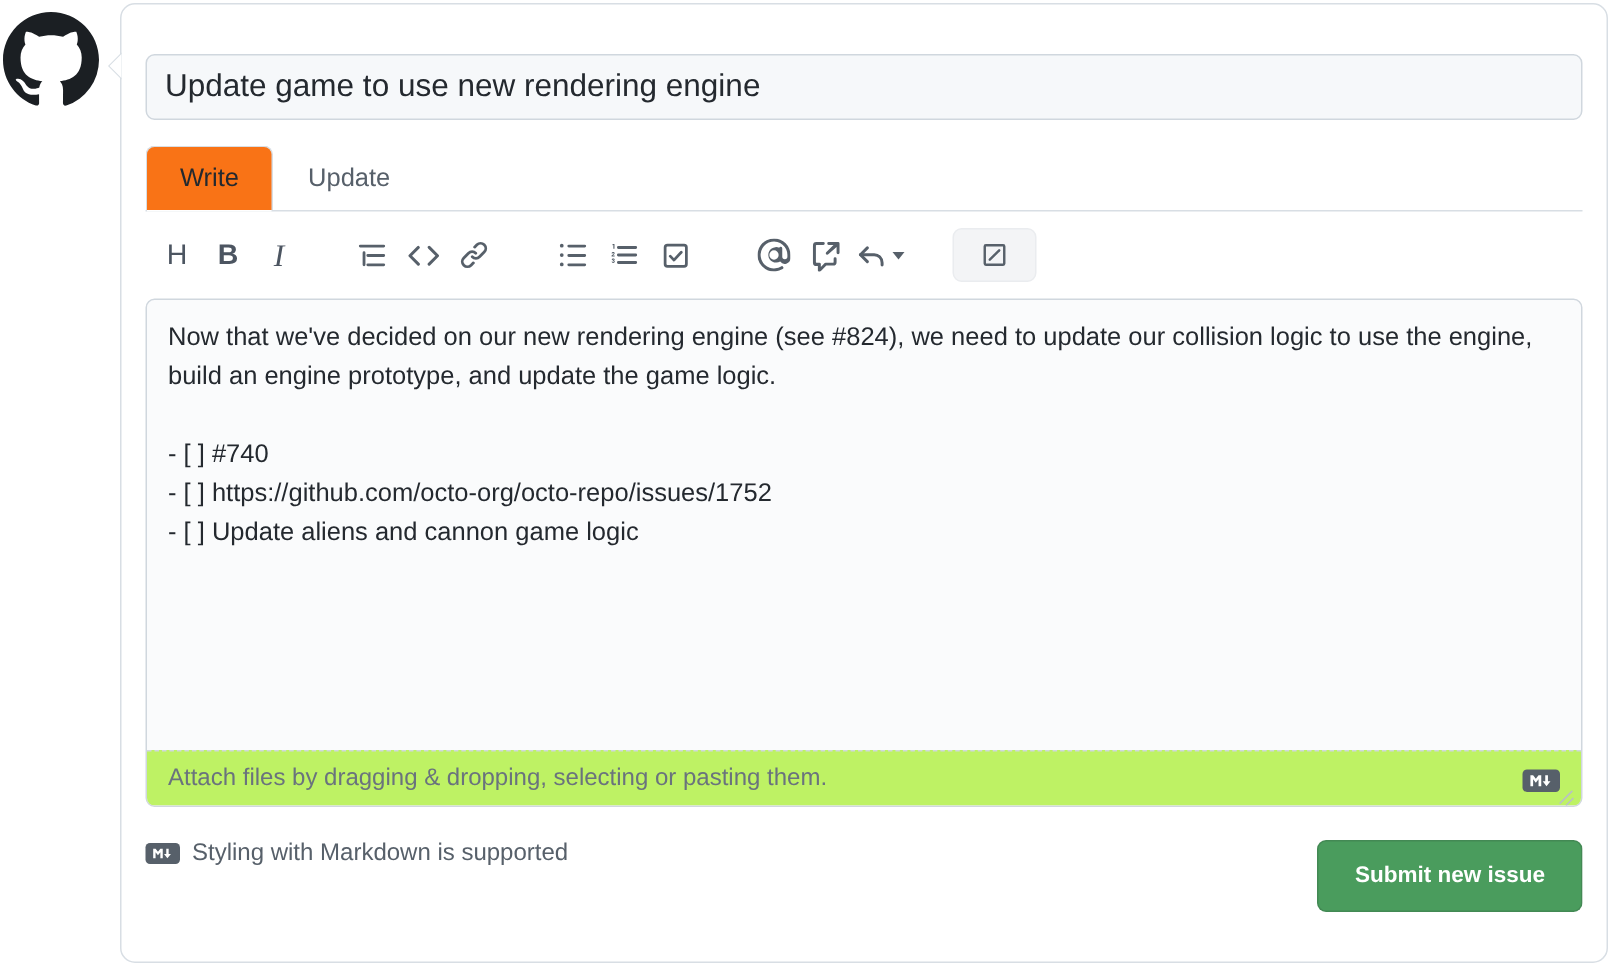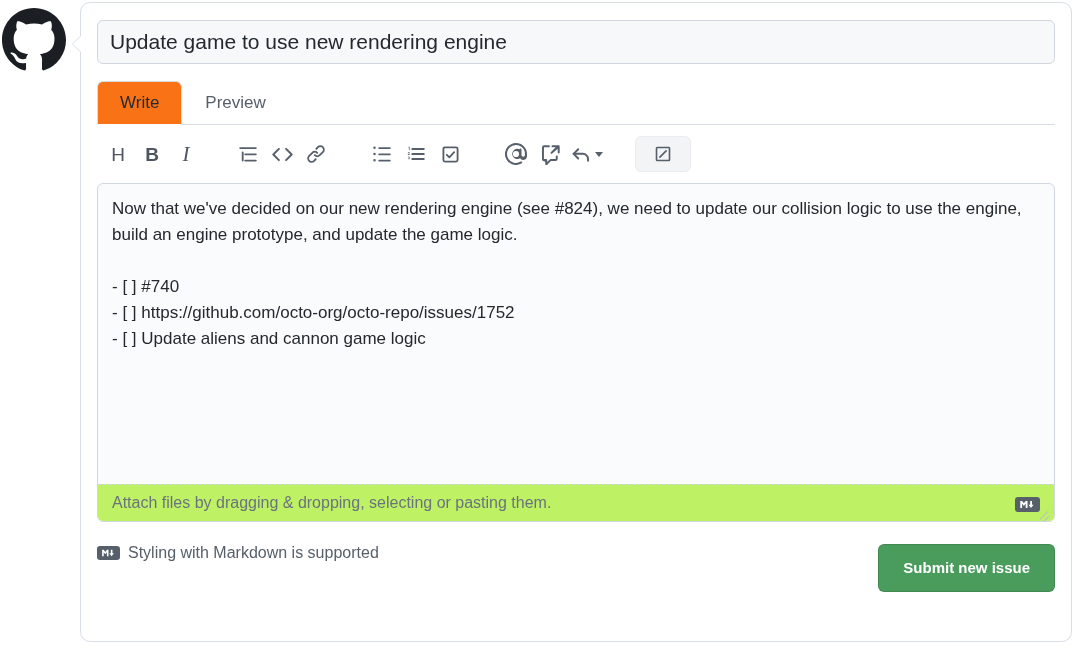--- a/index.html
+++ b/index.html
@@ -59,21 +59,21 @@
     left: -8px;
     top: 33px;
     width: 0; height: 0;
     border-top: 8px solid transparent;
     border-bottom: 8px solid transparent;
     border-right: 8px solid #ffffff;
   }
 
   .inner {
     position: absolute;
-    left: 0; top: 1px;
+    left: 0; top: 17px;
     width: 100%;
     box-sizing: border-box;
     padding: 16px 16px 0 16px;
   }
 
   
   .title-input {
     display: block;
     width: 100%;
     box-sizing: border-box;
@@ -299,21 +299,21 @@
     <div class="pointer-outer"></div>
     <div class="pointer-inner"></div>
 
     <div class="inner">
 
       <input class="title-input" type="text" placeholder="Title" value="Update game to use new rendering engine" style="">
 
       <div class="tabnav">
         <div class="tabs">
           <div class="tab active">Write</div>
-          <div class="tab">Preview</div>
+          <div class="tab">Update</div>
         </div>
       </div>
 
       <div class="toolbar">
 
         <div class="tb-btn">
           <span class="tb-letter hdr">H</span>
         </div>
         <div class="tb-btn">
           <span class="tb-letter bold">B</span>

